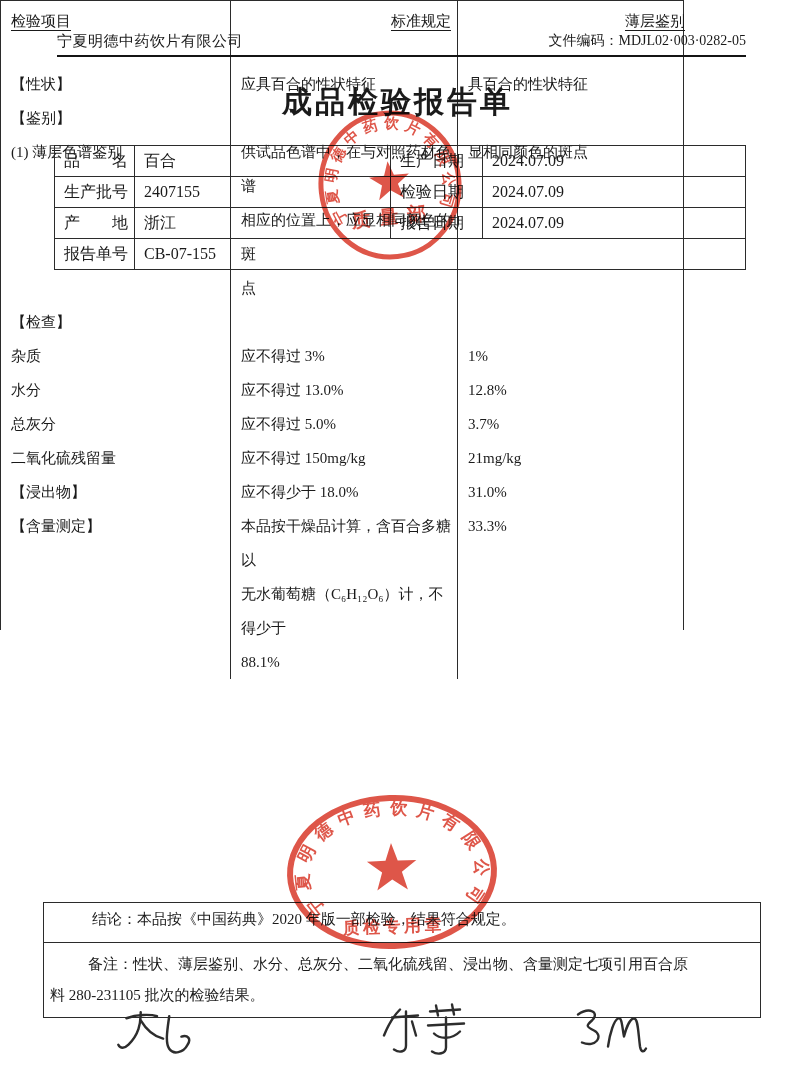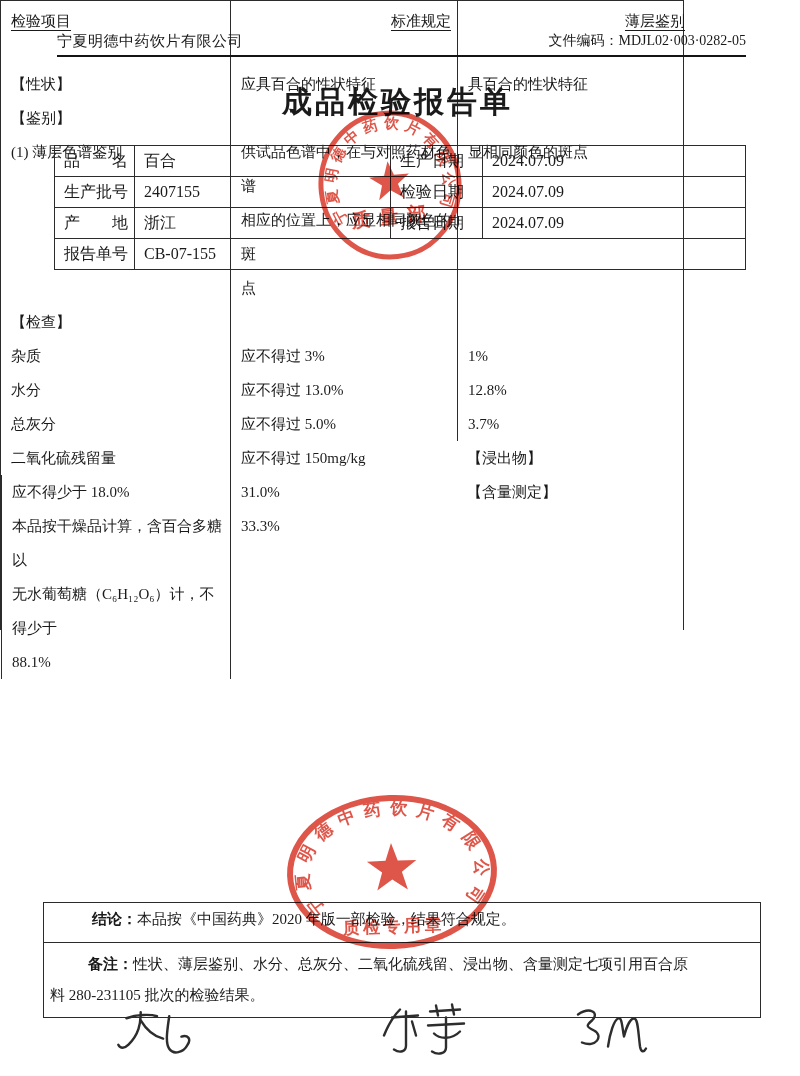--- a/index.html
+++ b/index.html
@@ -26,21 +26,21 @@
   .mt-c2,.mt-c3{border-left:1px solid #2b2b2b;}
   .mt-head{padding-top:9px;line-height:22px;}
   .mt-head span{text-decoration:underline;text-underline-offset:4px;}
   .mt-head.center{text-align:right;}
   
   .concl-box{left:43px;top:902px;width:718px;box-sizing:border-box;
              border:1px solid #2b2b2b;font-size:15px;}
   .concl-row{min-height:31px;border-bottom:1px solid #2b2b2b;
              padding:5px 8px 3px 8px;text-indent:40px;line-height:22px;}
   .remark-row{padding:6px 8px 6px 6px;line-height:31px;text-indent:38px;}
-  .lbl-bold{font-weight:bold;}
+  .lbl-bold{font-weight:normal;}
   .pre{white-space:pre-line;}
   
   .stamp{pointer-events:none;mix-blend-mode:multiply;opacity:.86;}
   .stamp-top{left:317px;top:110px;transform:rotate(-6deg);}
   .stamp-bottom{left:285px;top:793px;transform:rotate(-2deg);}
   
   .sig-label{font-size:15px;top:1030px;margin-top:48px;}
   .sig-svg{pointer-events:none;}
   .sig-svg path{fill:none;stroke:#2d2d2d;stroke-width:2.4;
                 stroke-linecap:round;stroke-linejoin:round;}
@@ -116,20 +116,21 @@
   <div class="mt-cell mt-c1">水分</div>
   <div class="mt-cell mt-c2">应不得过 13.0%</div>
   <div class="mt-cell mt-c3">12.8%</div>
 
   <div class="mt-cell mt-c1">总灰分</div>
   <div class="mt-cell mt-c2">应不得过 5.0%</div>
   <div class="mt-cell mt-c3">3.7%</div>
 
   <div class="mt-cell mt-c1">二氧化硫残留量</div>
   <div class="mt-cell mt-c2">应不得过 150mg/kg</div>
+  <div class="mt-cell mt-c3">21mg/kg</div>
 
   <div class="mt-cell mt-c1">【浸出物】</div>
   <div class="mt-cell mt-c2">应不得少于 18.0%</div>
   <div class="mt-cell mt-c3">31.0%</div>
 
   <div class="mt-cell mt-c1">【含量测定】</div>
   <div class="mt-cell mt-c2">本品按干燥品计算，含百合多糖以
 无水葡萄糖（C₆H₁₂O₆）计，不得少于
 88.1%</div>
   <div class="mt-cell mt-c3">33.3%</div>

